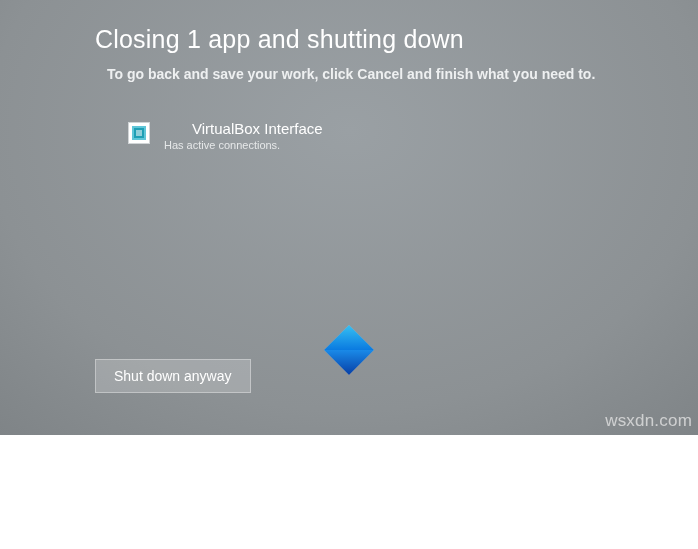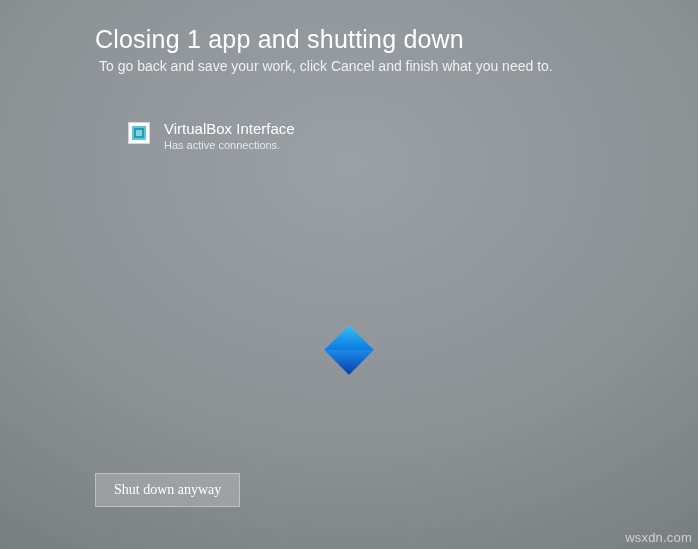--- a/index.html
+++ b/index.html
@@ -5,21 +5,21 @@
   html, body {
     margin: 0;
     padding: 0;
     width: 698px;
     height: 549px;
     overflow: hidden;
     font-family: "Segoe UI", Arial, sans-serif;
   }
   .screen {
     width: 698px;
-    height: 549px;
+    height: 435px;
     background: radial-gradient(ellipse 900px 700px at 50% 30%,
                 #9aa0a4 0%,
                 #8c9194 40%,
                 #73787b 75%,
                 #575b5e 100%);
     position: relative;
     color: #ffffff;
     box-sizing: border-box;
   }
   .content {
@@ -29,22 +29,22 @@
     right: 30px;
   }
   .title {
     font-size: 25px;
     font-weight: 400;
     letter-spacing: 0.2px;
     margin: 0 0 4px 0;
   }
   .subtitle {
     font-size: 14px;
-    font-weight: 400;
-    margin: 4px;
+    font-weight: 700;
+    margin: 12px;
     color: #eef0f1;
   }
   .app-row {
     position: absolute;
     left: 128px;
     top: 120px;
     display: flex;
     align-items: flex-start;
   }
   .app-icon-box {
@@ -62,20 +62,21 @@
     left: 2px;
   }
   .app-text {
     margin-left: 14px;
   }
   .app-name {
     font-size: 15px;
     font-weight: 400;
     color: #ffffff;
     line-height: 1.2;
+    margin-left: 28px;
   }
   .app-status {
     font-size: 11px;
     font-weight: 400;
     color: #e6e8e9;
     line-height: 1.3;
   }
   .logo {
     position: absolute;
     left: 322px;
@@ -91,32 +92,32 @@
     gap: 10px;
   }
   .btn {
     min-width: 130px;
     height: 30px;
     padding: 16px 18px;
     background: rgba(255,255,255,0.20);
     border: 1px solid rgba(255,255,255,0.35);
     color: #ffffff;
     font-size: 14px;
-    font-family: Liberation Serif, serif;
+    font-family: Liberation Sans, sans-serif;
     display: inline-flex;
     align-items: center;
     justify-content: center;
     box-sizing: border-box;
     cursor: pointer;
   }
   .watermark {
     position: absolute;
     right: 6px;
     bottom: 4px;
-    font-size: 13px;
+    font-size: 17px;
     color: #e8e8e8;
     opacity: 0.75;
     letter-spacing: 0.2px;
   }
 </style>
 </head>
 <body>
 
 <div class="screen">
 

